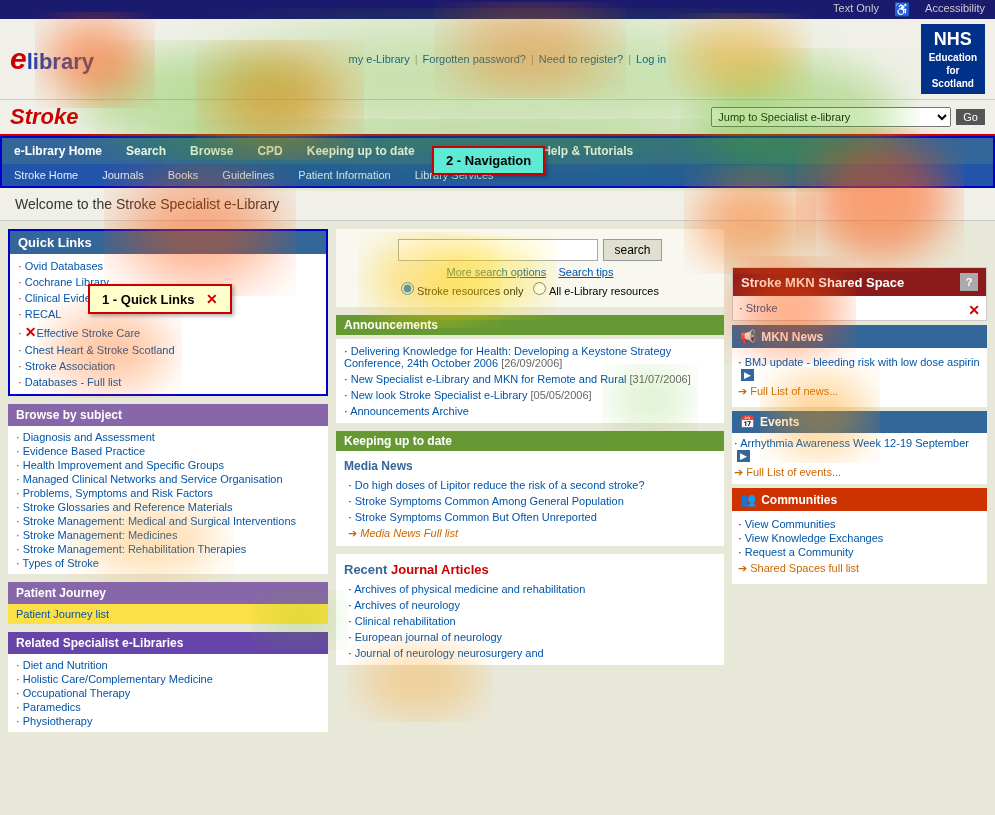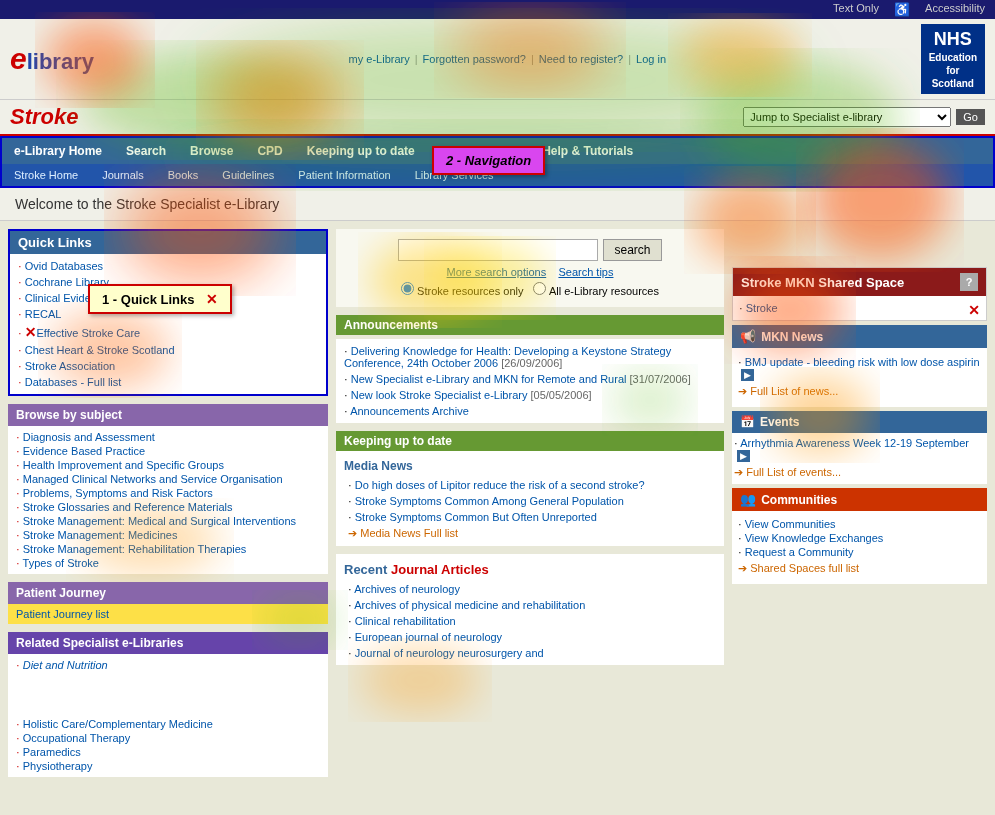--- a/index.html
+++ b/index.html
@@ -101,21 +101,21 @@
       <div style="font-size:18px; font-weight:900;">NHS</div>
       <div>Education</div>
       <div>for</div>
       <div>Scotland</div>
     </div>
   </div>
 
   <div style="background:#f0f0e8; display:flex; align-items:center; justify-content:space-between; padding:4px 10px; border-bottom:2px solid #cc0000;">
     <span style="color:#cc0000; font-size:22px; font-weight:bold; font-style:italic;">Stroke</span>
     <div style="display:flex; align-items:center; gap:5px;">
-      <select style="font-size:11px; padding:2px; width:208px;">
+      <select style="font-size:11px; padding:2px; width:240px;">
         <option>Jump to Specialist e-library</option>
       </select>
       <button style="background:#555; color:white; border:none; padding:2px 7px; font-size:11px; cursor:pointer;">Go</button>
     </div>
   </div>
 
   <div style="border:2px solid #0000cc; position:relative;">
     <div style="background:#336699; display:flex; padding:2px 0;">
       <a href="#" style="color:white; padding:4px 12px; font-size:12px; font-weight:bold; text-decoration:none;">e-Library Home</a>
       <a href="#" style="color:white; padding:4px 12px; font-size:12px; font-weight:bold; text-decoration:none;">Search</a>
@@ -127,21 +127,21 @@
     </div>
     <div style="background:#2255aa; display:flex; padding:2px 0;">
       <a href="#" style="color:#ddeeff; padding:3px 12px; font-size:11px; text-decoration:none;">Stroke Home</a>
       <a href="#" style="color:#ddeeff; padding:3px 12px; font-size:11px; text-decoration:none;">Journals</a>
       <a href="#" style="color:#ddeeff; padding:3px 12px; font-size:11px; text-decoration:none;">Books</a>
       <a href="#" style="color:#ddeeff; padding:3px 12px; font-size:11px; text-decoration:none;">Guidelines</a>
       <a href="#" style="color:#ddeeff; padding:3px 12px; font-size:11px; text-decoration:none;">Patient Information</a>
       <a href="#" style="color:#ddeeff; padding:3px 12px; font-size:11px; text-decoration:none;">Library Services</a>
     </div>
 
-    <div style="position:absolute; top:8px; left:430px; background:#d946ef; border:2px solid #cc0000; padding:5px 12px; font-size:13px; font-weight:bold; z-index:201; box-shadow:2px 2px 4px rgba(0,0,0,0.3);font-style:italic;">
+    <div style="position:absolute; top:8px; left:430px; background:#5eead4; border:2px solid #cc0000; padding:5px 12px; font-size:13px; font-weight:bold; z-index:201; box-shadow:2px 2px 4px rgba(0,0,0,0.3);">
       <span>2 - Navigation</span>
     </div>
   </div>
 
   <div style="background:#f0f0e8; padding:8px 15px; font-size:14px; color:#333; border-bottom:1px solid #ccc;">
     <span>Welcome to the Stroke Specialist e-Library</span>
   </div>
 
   <div style="display:flex; background:#e8e8d8; padding:8px; gap:8px; position:relative;">
 
@@ -185,22 +185,22 @@
       <div style="margin-bottom:8px;">
         <div style="background:#8866aa; color:white; padding:4px 8px; font-size:12px; font-weight:bold;">Patient Journey</div>
         <div style="background:#fde047; padding:4px 8px; font-size:11px;">
           <a href="#" style="color:#0055aa; text-decoration:none;">Patient Journey list</a>
         </div>
       </div>
 
       <div style="background:white;">
         <div style="background:#6644aa; color:white; padding:4px 8px; font-size:12px; font-weight:bold;">Related Specialist e-Libraries</div>
         <ul style="list-style:none; padding:4px 8px; background:white;">
-          <li style="padding:1px 0; font-size:11px;"><span style="color:#cc0000;">· </span><a href="#" style="color:#0055aa; text-decoration:none;font-style:italic;">Diet and Nutrition</a></li>
-          <li style="padding:1px 0; font-size:11px;margin-top:45px;"><span style="color:#cc0000;">· </span><a href="#" style="color:#0055aa; text-decoration:none;">Holistic Care/Complementary Medicine</a></li>
+          <li style="padding:1px 0; font-size:11px;"><span style="color:#cc0000;">· </span><a href="#" style="color:#0055aa; text-decoration:none;">Diet and Nutrition</a></li>
+          <li style="padding:1px 0; font-size:11px;"><span style="color:#cc0000;">· </span><a href="#" style="color:#0055aa; text-decoration:none;">Holistic Care/Complementary Medicine</a></li>
           <li style="padding:1px 0; font-size:11px;"><span style="color:#cc0000;">· </span><a href="#" style="color:#0055aa; text-decoration:none;">Occupational Therapy</a></li>
           <li style="padding:1px 0; font-size:11px;"><span style="color:#cc0000;">· </span><a href="#" style="color:#0055aa; text-decoration:none;">Paramedics</a></li>
           <li style="padding:1px 0; font-size:11px;"><span style="color:#cc0000;">· </span><a href="#" style="color:#0055aa; text-decoration:none;">Physiotherapy</a></li>
         </ul>
       </div>
     </div>
 
     <div style="flex:1;">
 
       <div style="background:#f8f8f0; padding:10px; text-align:center; margin-bottom:8px;">
@@ -251,30 +251,30 @@
       <div style="margin-bottom:8px;">
         <div style="background:#669933; color:white; padding:3px 8px; font-size:12px; font-weight:bold; margin-bottom:0;">Keeping up to date</div>
         <div style="background:white; padding:4px;">
           <div style="font-weight:bold; color:#336699; padding:4px 4px; font-size:12px;">Media News</div>
           <ul style="list-style:none; padding:0 8px;">
             <li style="padding:2px 0; font-size:11px;">· <a href="#" style="color:#0055aa; text-decoration:none;">Do high doses of Lipitor reduce the risk of a second stroke?</a></li>
             <li style="padding:2px 0; font-size:11px;">· <a href="#" style="color:#0055aa; text-decoration:none;">Stroke Symptoms Common Among General Population</a></li>
             <li style="padding:2px 0; font-size:11px;">· <a href="#" style="color:#0055aa; text-decoration:none;">Stroke Symptoms Common But Often Unreported</a></li>
           </ul>
           <div style="padding:2px 8px; font-size:11px;">
-            <span style="color:#cc6600;">➔ </span><a href="#" style="color:#cc6600; text-decoration:none;">Media News Full list</a>
+            <span style="color:#cc6600;">➔ </span><a href="#" style="color:#cc6600; text-decoration:none;font-style:italic;">Media News Full list</a>
           </div>
         </div>
       </div>
 
       <div style="background:white; padding:4px;">
         <div style="font-weight:bold; color:#336699; font-size:13px; padding:4px;"><span>Recent </span><span style="color:#cc0000; font-weight:bold;">Journal Articles</span></div>
         <ul style="list-style:none; padding:0 8px;">
+          <li style="padding:2px 0; font-size:11px;">· <a href="#" style="color:#0055aa; text-decoration:none;">Archives of physical medicine and rehabilitation</a></li>
           <li style="padding:2px 0; font-size:11px;">· <a href="#" style="color:#0055aa; text-decoration:none;">Archives of neurology</a></li>
-          <li style="padding:2px 0; font-size:11px;">· <a href="#" style="color:#0055aa; text-decoration:none;">Archives of physical medicine and rehabilitation</a></li>
           <li style="padding:2px 0; font-size:11px;">· <a href="#" style="color:#0055aa; text-decoration:none;">Clinical rehabilitation</a></li>
           <li style="padding:2px 0; font-size:11px;">· <a href="#" style="color:#0055aa; text-decoration:none;">European journal of neurology</a></li>
           <li style="padding:2px 0; font-size:11px;">· <a href="#" style="color:#0055aa; text-decoration:none;">Journal of neurology neurosurgery and</a></li>
         </ul>
       </div>
     </div>
 
     <div style="width:255px; flex-shrink:0;">
 
       <div style="background:white; margin-bottom:4px; border:1px solid #ccc;margin-top:38px;">

